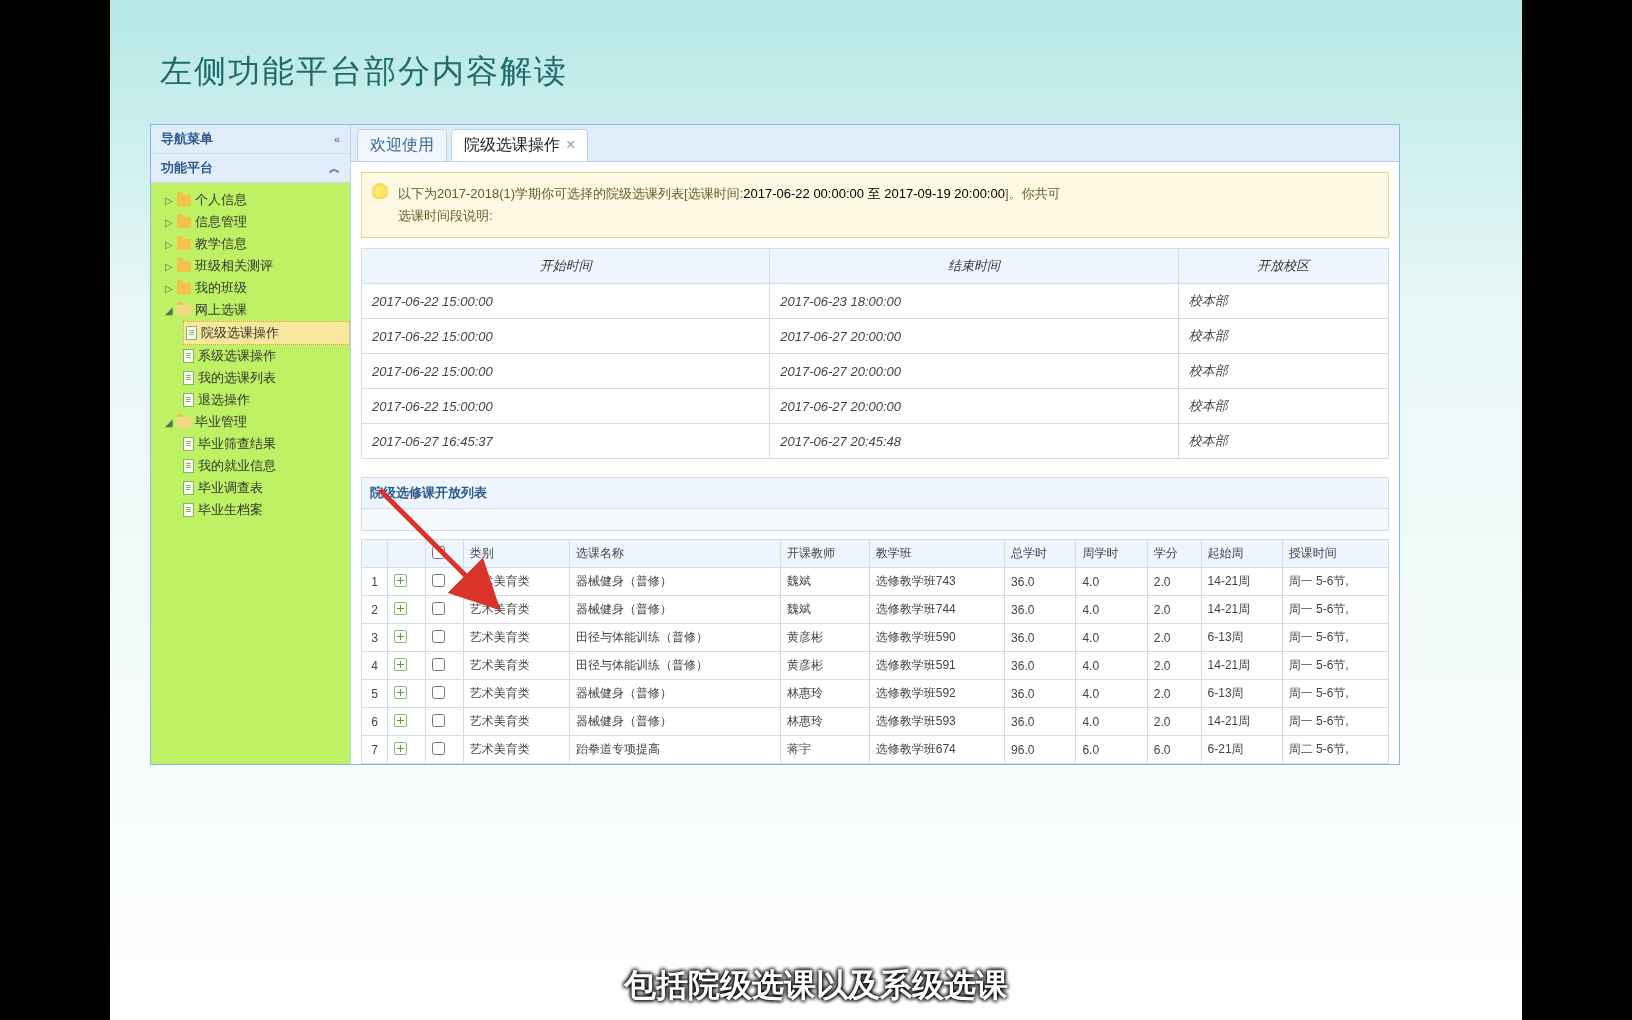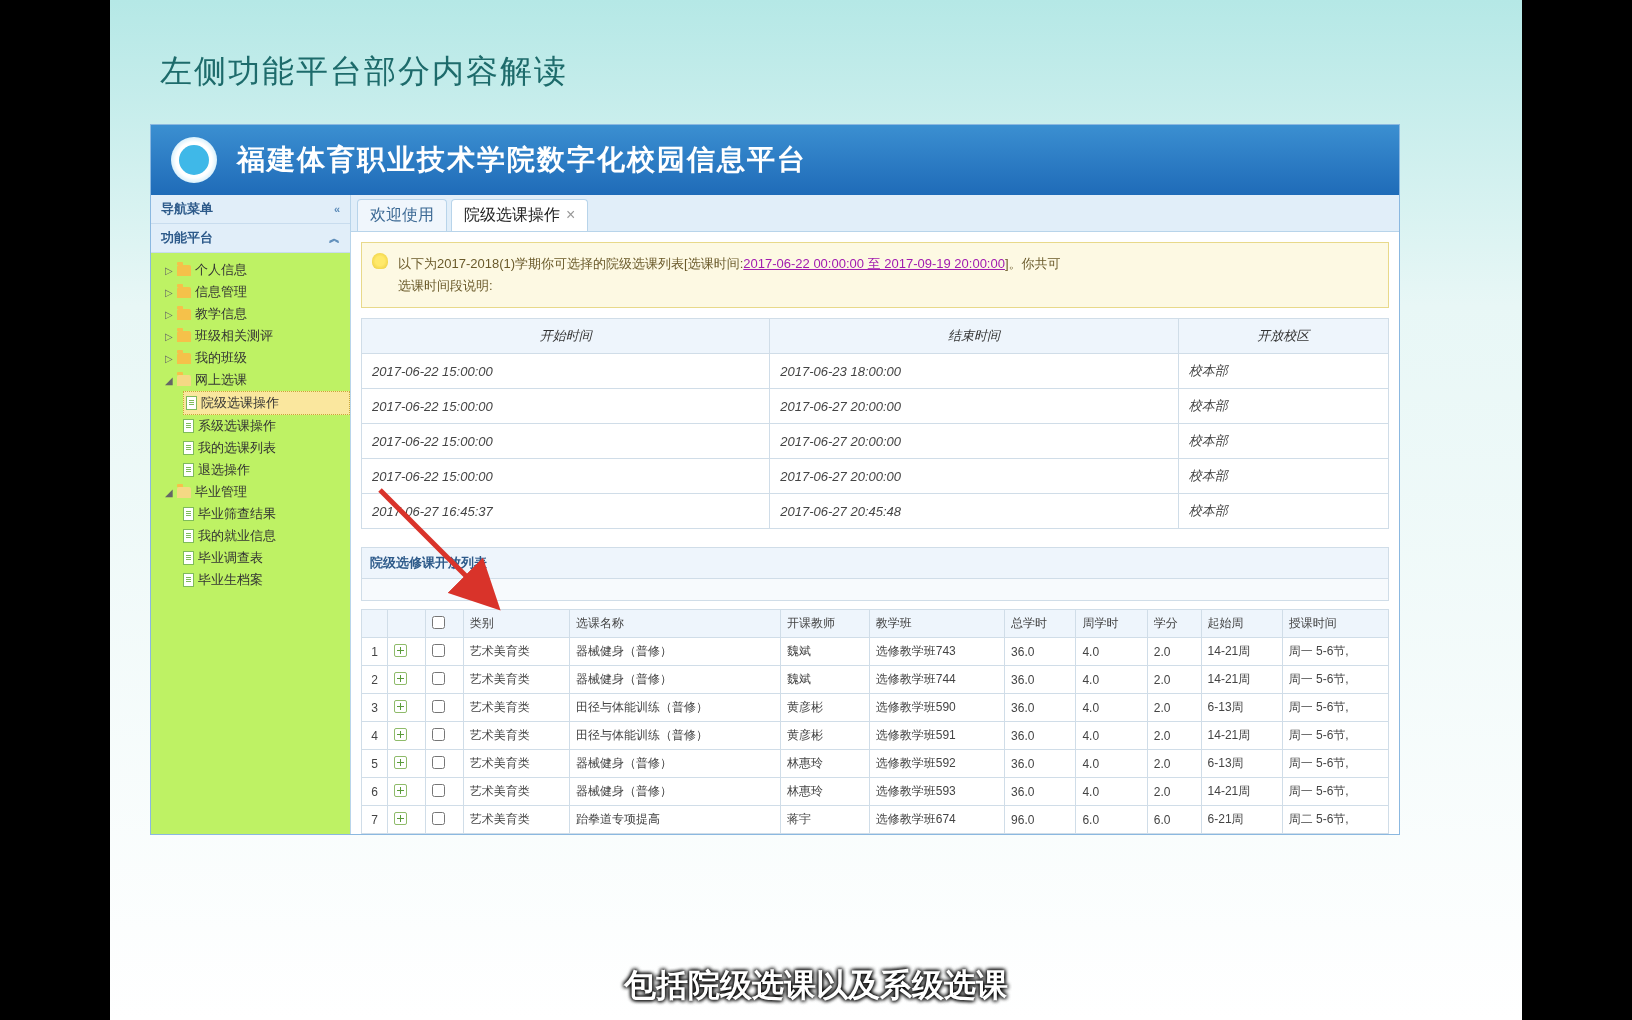--- a/index.html
+++ b/index.html
@@ -119,21 +119,21 @@
   background: #fdf9e3; border: 1px solid #e8d98a;
   margin: 10px; padding: 10px 10px 10px 36px;
   font-size: 13px; color: #6a5a2a; position: relative;
   line-height: 1.7;
 }
 .info-banner .bulb {
   position: absolute; left: 10px; top: 10px; width: 16px; height: 16px;
   background: radial-gradient(circle, #ffe96a 40%, #e8c838 100%);
   border-radius: 50% 50% 40% 40%;
 }
-.info-banner .hl { color: #a21caf; text-decoration: underline; }
+.info-banner .hl { color: #000000; }
 .time-table, .course-table {
   width: calc(100% - 20px); margin: 0 10px; border-collapse: collapse; font-size: 13px;
 }
 .time-table th, .time-table td {
   border: 1px solid #d0dde8; padding: 8px 10px; text-align: left; color: #444; font-style: italic;
 }
 .time-table th { background: #eef5fc; text-align: center; font-weight: normal; color: #333; }
 .section-title {
   margin: 18px 10px 0 10px; padding: 6px 8px; font-size: 13px;
   background: #eef5fc; border: 1px solid #d0dde8; color: #2d5a8a; font-weight: bold;
@@ -171,26 +171,20 @@
 </head>
 <body>
 
 <div class="blackbar-left"></div>
 <div class="blackbar-right"></div>
 
 <div class="slide">
   <div class="slide-title">左侧功能平台部分内容解读</div>
 
   <div class="app">
-    <div class="app-header">
-      <div class="app-logo">
-          <div class="app-logo-inner"></div>
-        </div>
-      <div class="app-title">福建体育职业技术学院数字化校园信息平台</div>
-    </div>
 
     <div class="app-body">
       <div class="sidebar">
         <div class="side-head">
           <span>导航菜单</span>
           <span class="chev">«</span>
         </div>
         <div class="side-head">
           <span>功能平台</span>
           <span class="chev">︽</span>

